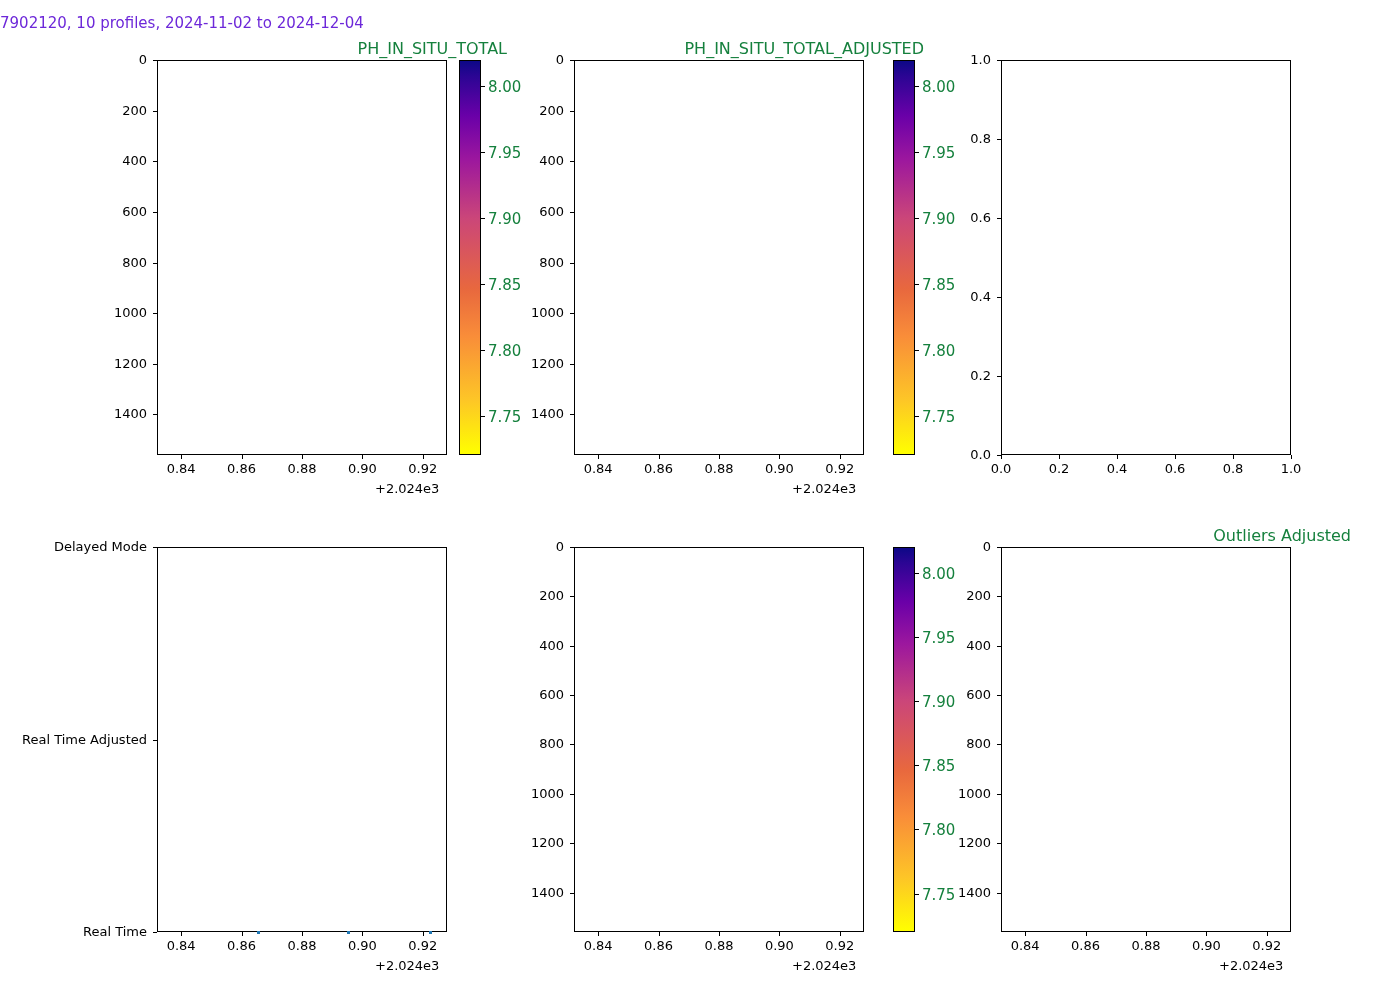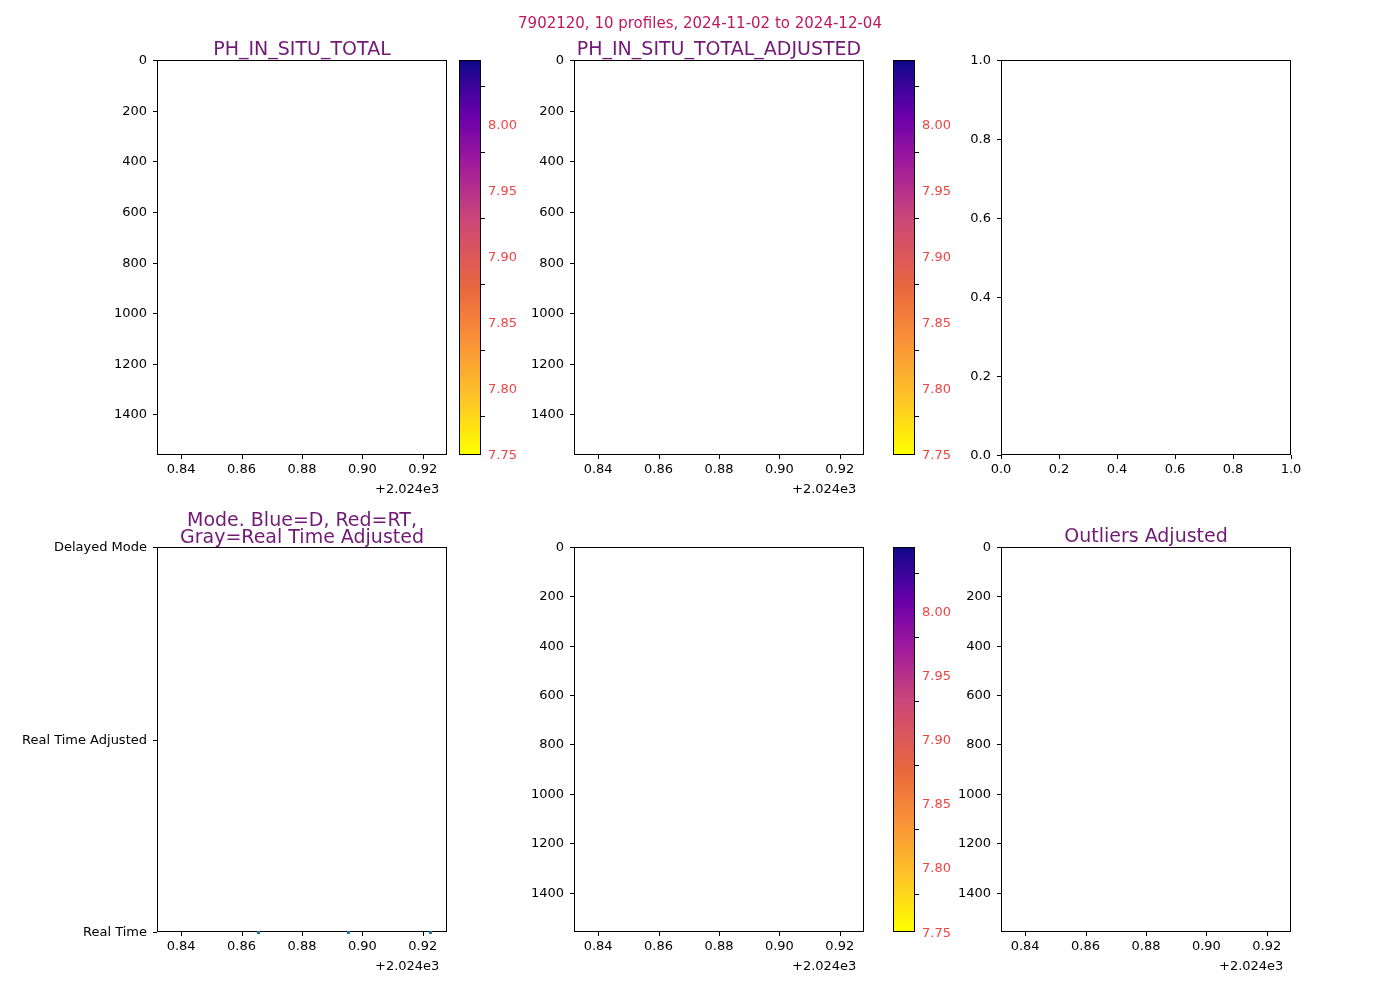--- a/index.html
+++ b/index.html
@@ -18,36 +18,36 @@
   #figure {
     position: relative;
     width: 1400px;
     height: 1000px;
   }
   .suptitle {
     position: absolute;
     top: 14px;
     left: 0;
     width: 1400px;
-    text-align: center;
+    text-align: left;
     font-size: 15px;
-    color: #be185d;
+    color: #6d28d9;
   }
   .axes {
     position: absolute;
     box-sizing: border-box;
     border: 1px solid #000000;
     background: #ffffff;
   }
   .axtitle {
     position: absolute;
-    text-align: center;
-    font-size: 19px;
+    text-align: right;
+    font-size: 16px;
     line-height: 17px;
-    color: #701a75;
+    color: #15803d;
     white-space: pre-line;
   }
   .ytick-label {
     position: absolute;
     font-size: 13px;
     text-align: right;
     color: #000;
     white-space: nowrap;
   }
   .xtick-label {
@@ -77,24 +77,23 @@
       #f98d39 30%,
       #e8683e 42%,
       #cb4679 60%,
       #9c179e 75%,
       #6a00a8 86%,
       #2c0594 96%,
       #0d0887 100%);
   }
   .cbar-tick-label {
     position: absolute;
-    font-size: 13px;
-    color: #ef4444;
+    font-size: 15px;
+    color: #15803d;
     white-space: nowrap;
-    margin-top: 39px;
   }
   .data-point {
     position: absolute;
     width: 3px;
     height: 3px;
     background: #1f77b4;
   }
 </style>
 </head>
 <body>
@@ -203,22 +202,20 @@
     <div class="xtick-label" style="left: 1019px; width: 80px; top: 461px;">0.2</div>
     <div class="tick-mark" style="left: 1059px; top: 455px; width: 1px; height: 4px;"></div>
     <div class="xtick-label" style="left: 1077px; width: 80px; top: 461px;">0.4</div>
     <div class="tick-mark" style="left: 1117px; top: 455px; width: 1px; height: 4px;"></div>
     <div class="xtick-label" style="left: 1135px; width: 80px; top: 461px;">0.6</div>
     <div class="tick-mark" style="left: 1175px; top: 455px; width: 1px; height: 4px;"></div>
     <div class="xtick-label" style="left: 1193px; width: 80px; top: 461px;">0.8</div>
     <div class="tick-mark" style="left: 1233px; top: 455px; width: 1px; height: 4px;"></div>
     <div class="xtick-label" style="left: 1251px; width: 80px; top: 461px;">1.0</div>
     <div class="tick-mark" style="left: 1291px; top: 455px; width: 1px; height: 4px;"></div>
-    <div class="axtitle" style="left: 97px; top: 511px; width: 410px;">Mode. Blue=D, Red=RT,
-Gray=Real Time Adjusted</div>
     <div class="axes" style="left: 157px; top: 547px; width: 290px; height: 385px;"></div>
     <div class="ytick-label" style="left: -13px; width: 160px; top: 539px;">Delayed Mode</div>
     <div class="tick-mark" style="left: 153px; top: 547px; width: 4px; height: 1px;"></div>
     <div class="ytick-label" style="left: -13px; width: 160px; top: 731.5px;">Real Time Adjusted</div>
     <div class="tick-mark" style="left: 153px; top: 739.5px; width: 4px; height: 1px;"></div>
     <div class="ytick-label" style="left: -13px; width: 160px; top: 924px;">Real Time</div>
     <div class="tick-mark" style="left: 153px; top: 932px; width: 4px; height: 1px;"></div>
     <div class="xtick-label" style="left: 141.167px; width: 80px; top: 938px;">0.84</div>
     <div class="tick-mark" style="left: 181.167px; top: 932px; width: 1px; height: 4px;"></div>
     <div class="xtick-label" style="left: 201.583px; width: 80px; top: 938px;">0.86</div>

